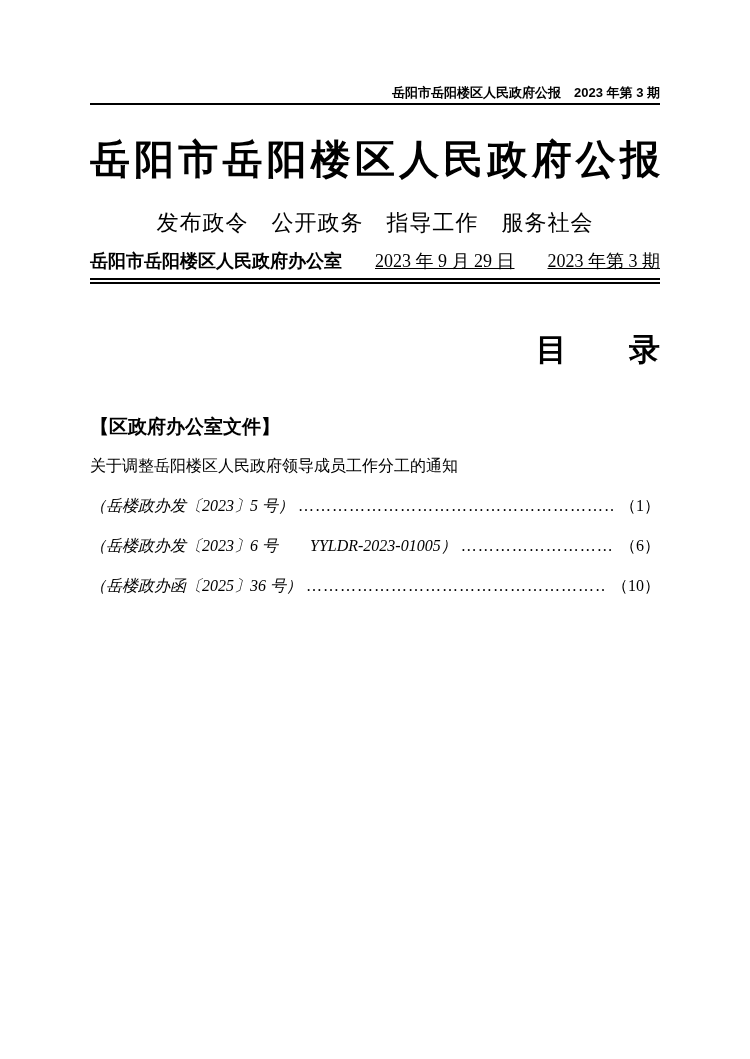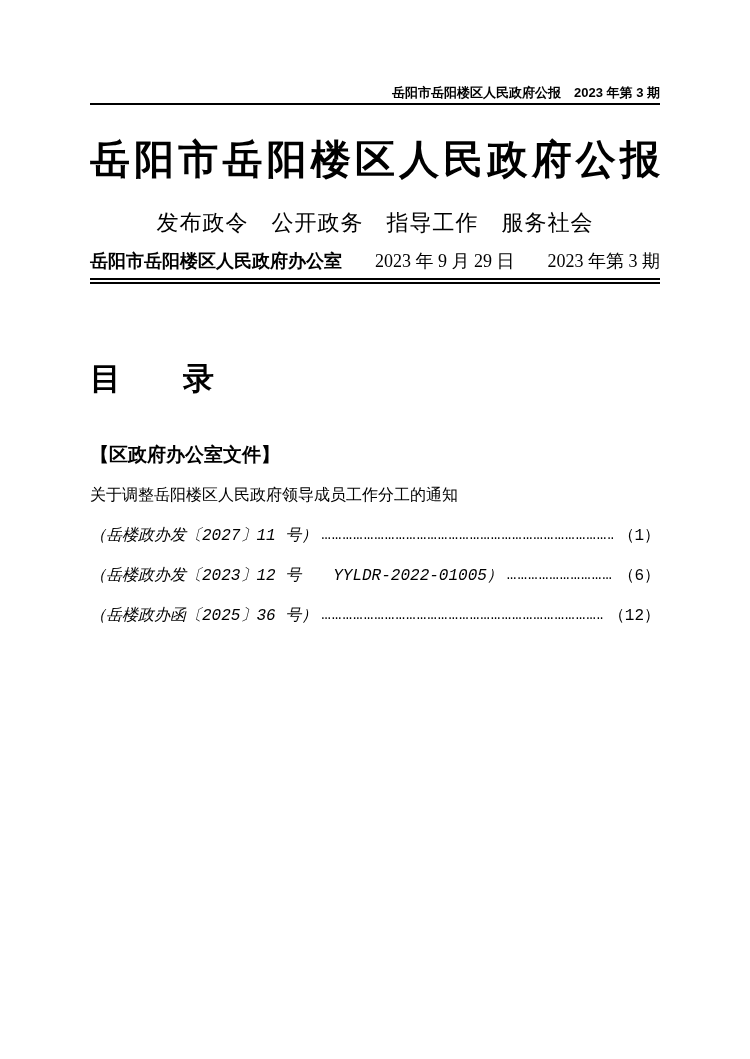--- a/index.html
+++ b/index.html
@@ -62,40 +62,41 @@
     line-height: 22px;
     padding-bottom: 6px;
     border-bottom: 6px double #000;
   }
   .publisher {
     font-family: "Liberation Sans", "DejaVu Sans", sans-serif;
     font-weight: bold;
   }
   .pubdate, .pubissue {
     font-family: "Liberation Serif", "DejaVu Serif", serif;
+    text-decoration: underline;
   }
 
   .toc-heading {
-    margin-top: 78px;
-    text-align: left;
+    margin-top: 49px;
+    text-align: right;
     font-size: 31px;
     font-weight: bold;
     line-height: 34px;
     font-family: "Liberation Serif", "DejaVu Serif", serif;
   }
 
   .toc-section {
     margin-top: 49px;
-    font-family: Liberation Mono, monospace;
+    font-family: Liberation Sans, sans-serif;
     font-weight: bold;
     font-size: 19px;
     line-height: 22px;
   }
 
-  .toc-entries { margin-top: 8px; font-family: Liberation Mono, monospace; }
+  .toc-entries { margin-top: 8px; }
   .entry-title {
     height: 40px;
     display: flex;
     align-items: center;
     font-size: 16px;
     white-space: pre;
   }
   .entry-ref-line {
     height: 40px;
     display: flex;
@@ -144,37 +145,37 @@
 
   <div class="toc-heading">目　　录</div>
 
   <div class="toc-section">【区政府办公室文件】</div>
 
   <div class="toc-entries">
 
     <div class="toc-entry">
       <div class="entry-title">关于调整岳阳楼区人民政府领导成员工作分工的通知</div>
       <div class="entry-ref-line">
-        <span class="entry-ref">（岳楼政办发〔2027〕11 号）</span>
+        <span class="entry-ref">（岳楼政办发〔2023〕5 号）</span>
         <span class="leader"></span>
         <span class="entry-page">（1）</span>
       </div>
     </div>
 
     <div class="toc-entry">
       <div class="entry-ref-line">
-        <span class="entry-ref">（岳楼政办发〔2023〕12 号　　YYLDR-2022-01005）</span>
+        <span class="entry-ref">（岳楼政办发〔2023〕6 号　　YYLDR-2023-01005）</span>
         <span class="leader"></span>
         <span class="entry-page">（6）</span>
       </div>
     </div>
 
     <div class="toc-entry">
       <div class="entry-ref-line">
         <span class="entry-ref">（岳楼政办函〔2025〕36 号）</span>
         <span class="leader"></span>
-        <span class="entry-page">（12）</span>
+        <span class="entry-page">（10）</span>
       </div>
     </div>
 
   </div>
 
 </div>
 
 </body></html>

